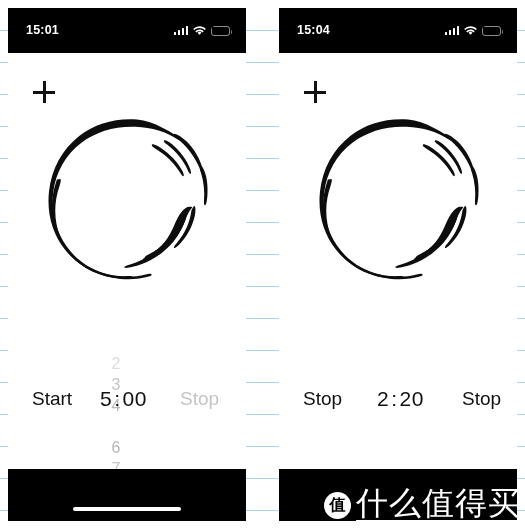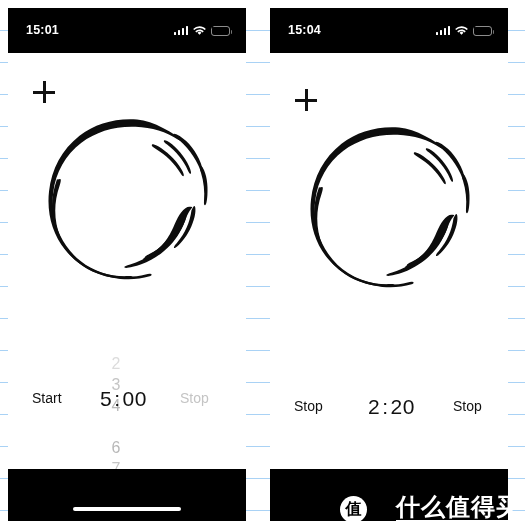--- a/index.html
+++ b/index.html
@@ -32,21 +32,21 @@
     position:absolute;
     top:8px;
     width:238px;
     height:513px;
     background:#ffffff;
     display:flex;
     flex-direction:column;
     overflow:hidden;
   }
   #phone-left  { left:8px; }
-  #phone-right { left:270px;gap:8px; }
+  #phone-right { left:279px; }
 
   
   .statusbar {
     height:45px;
     background:#000000;
     color:#ffffff;
     display:flex;
     align-items:center;
     justify-content:space-between;
     padding:0 16px 0 18px;
@@ -137,21 +137,21 @@
   
   .controls{
     position:absolute;
     left:0; right:0;
     top:325px;
     height:40px;
     display:flex;
     align-items:center;
   }
   .ctrl-btn{
-    font-size:14px;
+    font-size:19px;
     color:#111111;
     white-space:nowrap;
     line-height:1;
   }
   .ctrl-btn.disabled{ color:#c4c4c4; }
 
   #phone-left .ctrl-start { position:absolute; left:24px; }
   #phone-left .ctrl-stop  { position:absolute; left:172px; }
   #phone-right .ctrl-pause{ position:absolute; left:24px; }
   #phone-right .ctrl-stop { position:absolute; left:183px; }
@@ -237,27 +237,26 @@
     color:#000000;
     font-size:16px;
     font-weight:bold;
     display:flex;
     align-items:center;
     justify-content:center;
     line-height:1;
   }
   .wm-text{
     color:#ffffff;
-    font-size:24px;
-    font-weight:bold;
+    font-size:32px;
+    font-weight:normal;
     letter-spacing:1px;
     line-height:1;
     border-bottom:3px solid #ffffff;
     padding-bottom:1px;
-    margin-left:24px;
   }
 </style>
 </head>
 <body>
 
 <div id="page">
 
   <div class="phone" id="phone-left">
 
     <div class="statusbar">

